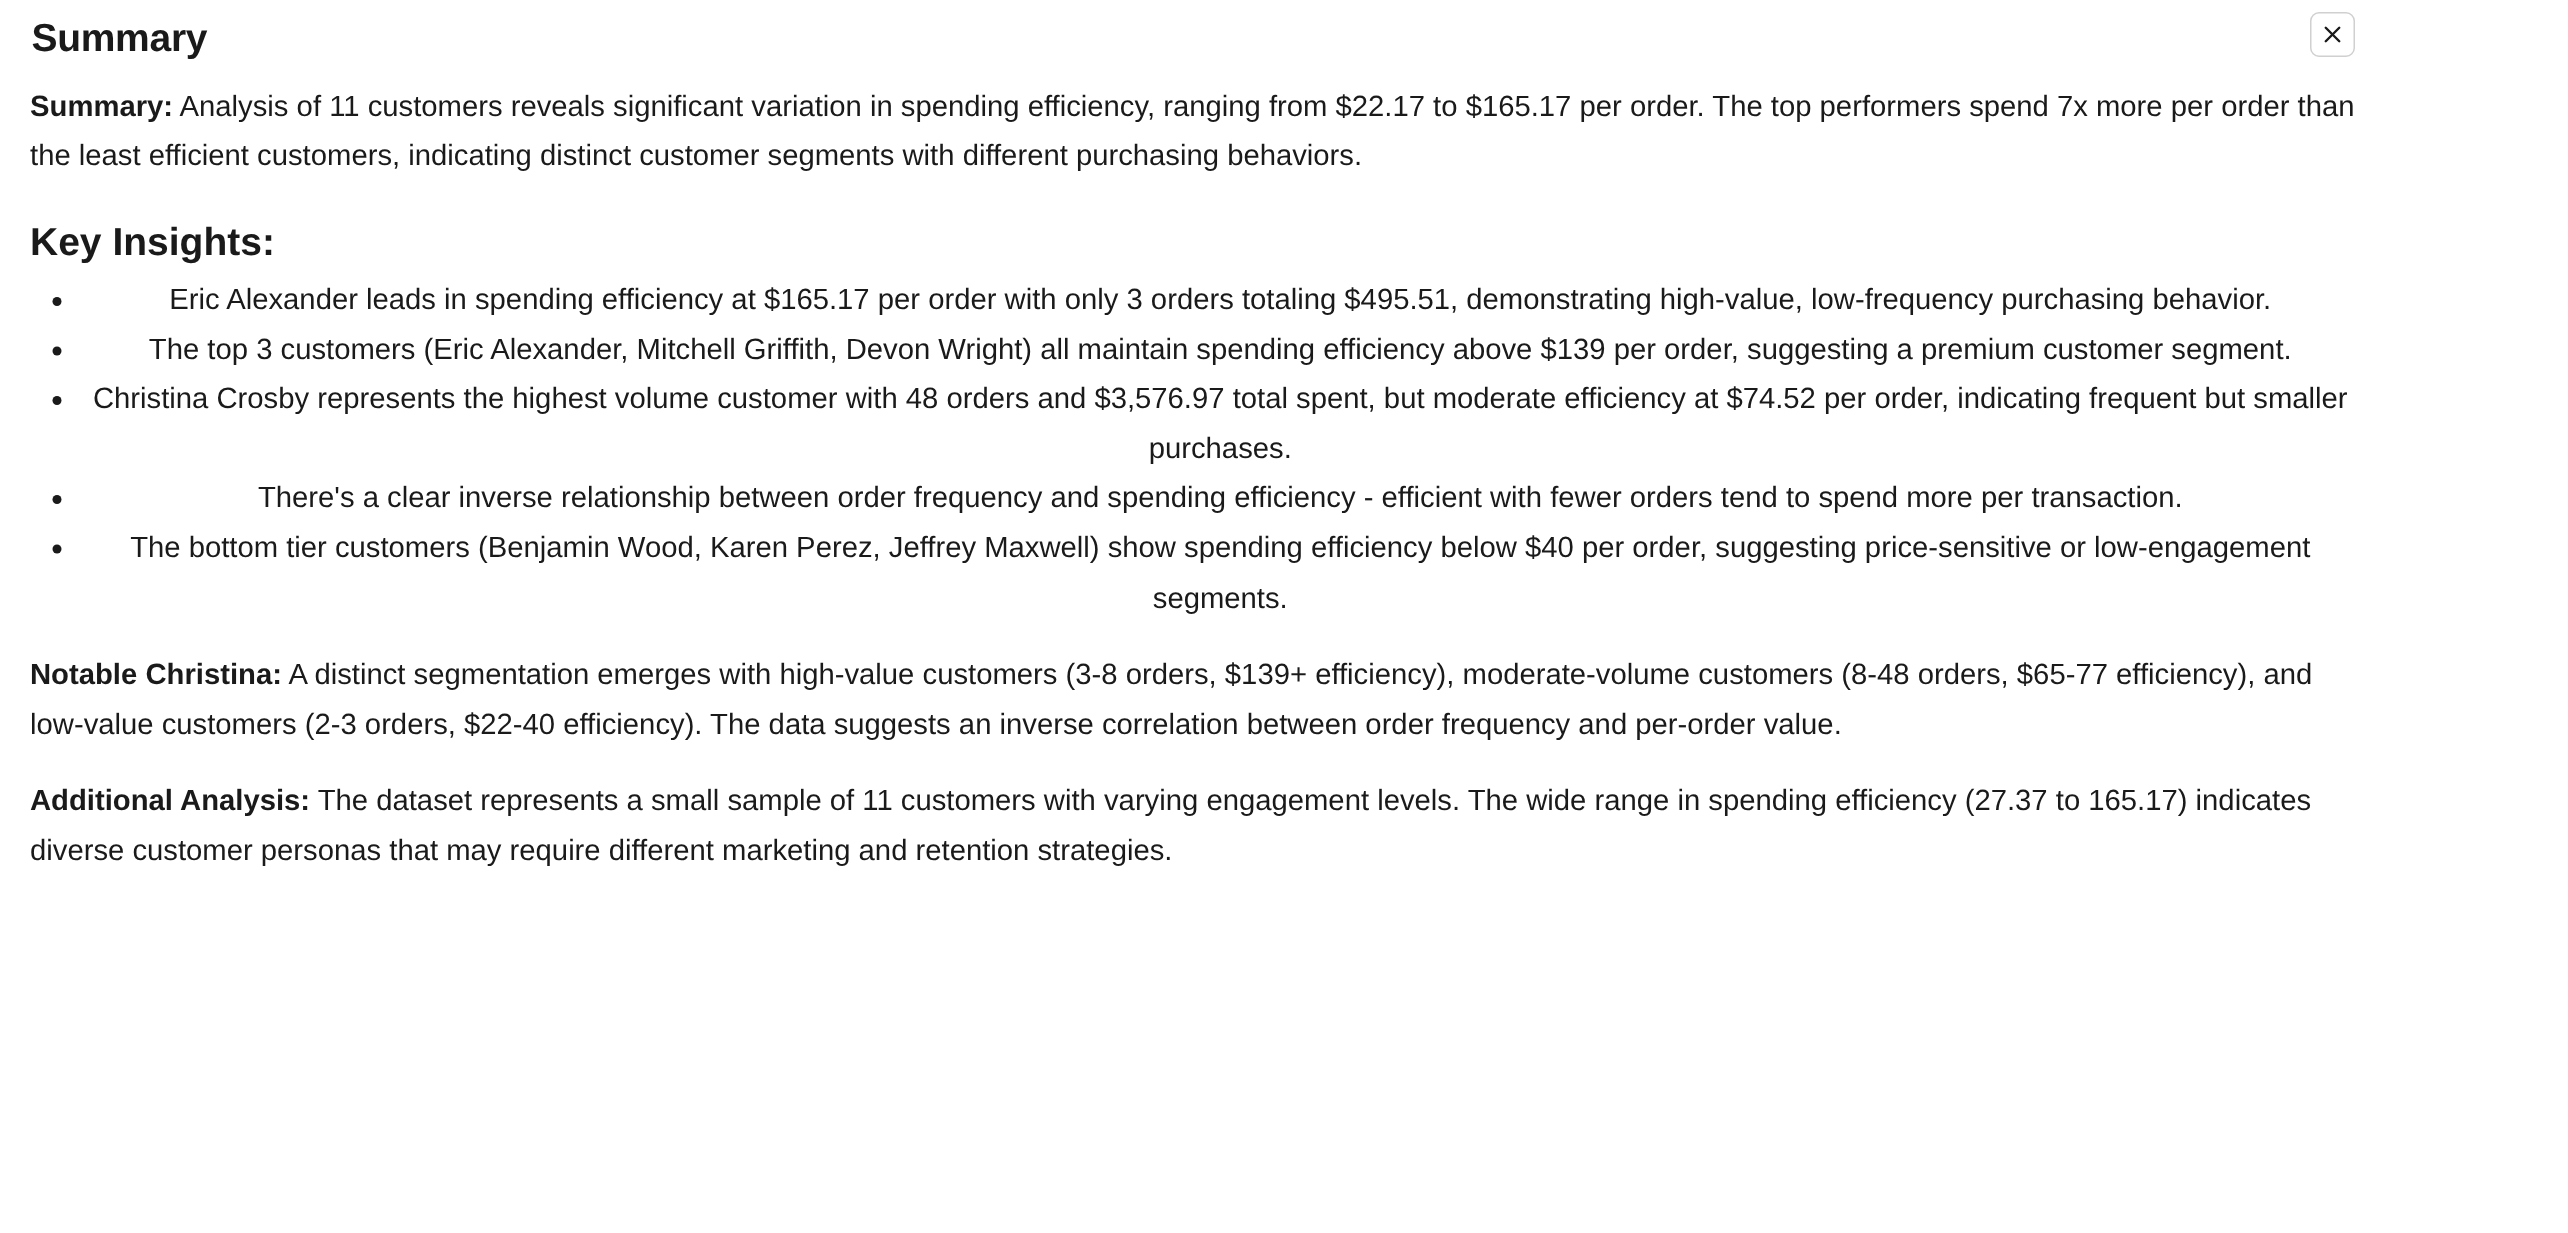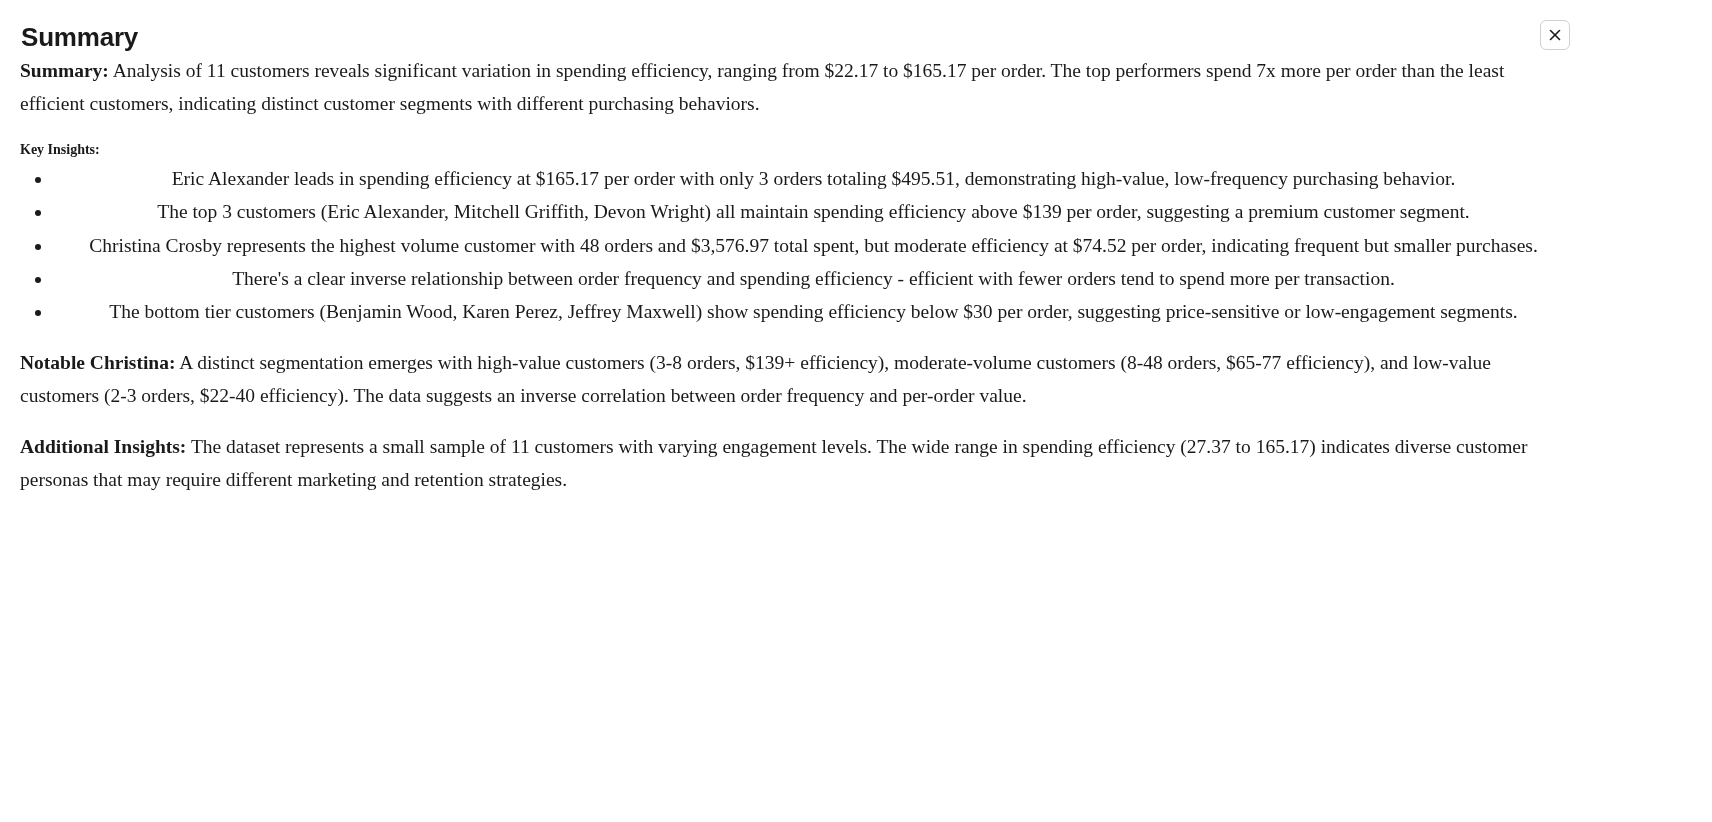--- a/index.html
+++ b/index.html
@@ -12,21 +12,21 @@
     height: 822px;
     font-family: "Liberation Sans", sans-serif;
     color: #1a1a1a;
     -webkit-font-smoothing: antialiased;
   }
   .panel {
     position: relative;
     box-sizing: border-box;
     width: 1592px;
     min-height: 822px;
-    padding: 22px 20px 20px 20px;
+    padding: 10px 20px 20px 20px;
   }
   .panel-header {
     display: flex;
     align-items: flex-start;
     justify-content: space-between;
   }
   .panel-title {
     font-size: 26px;
     font-weight: bold;
     letter-spacing: -0.2px;
@@ -45,33 +45,32 @@
     align-items: center;
     justify-content: center;
     cursor: pointer;
     flex: 0 0 auto;
     margin-right: 2px;
     margin-top: -2px;
   }
   .close-button svg { display: block; }
 
   .content {
-    margin-top: 1px;
+    margin-top: 14px;
     font-size: 19.5px;
     line-height: 1.7;
-    font-family: Liberation Serif, serif;
   }
   .para {
     margin: 0 0 0 0;
   }
   .lead {
     font-weight: bold;
   }
   .section-heading {
-    font-size: 14px;
+    font-size: 26px;
     font-weight: bold;
     margin: 18px 0 0 0;
     line-height: 1.7;
   }
   ul.insights {
     margin: 0;
     padding-left: 33px;
     list-style: disc;
   }
   ul.insights li {
@@ -105,25 +104,25 @@
 
     <p class="para"><span class="lead">Summary:</span><span> Analysis of 11 customers reveals significant variation in spending efficiency, ranging from $22.17 to $165.17 per order. The top performers spend 7x more per order than the least efficient customers, indicating distinct customer segments with different purchasing behaviors.</span></p>
 
     <p class="section-heading">Key Insights:</p>
 
     <ul class="insights">
       <li>Eric Alexander leads in spending efficiency at $165.17 per order with only 3 orders totaling $495.51, demonstrating high-value, low-frequency purchasing behavior.</li>
       <li>The top 3 customers (Eric Alexander, Mitchell Griffith, Devon Wright) all maintain spending efficiency above $139 per order, suggesting a premium customer segment.</li>
       <li>Christina Crosby represents the highest volume customer with 48 orders and $3,576.97 total spent, but moderate efficiency at $74.52 per order, indicating frequent but smaller purchases.</li>
       <li>There's a clear inverse relationship between order frequency and spending efficiency - efficient with fewer orders tend to spend more per transaction.</li>
-      <li>The bottom tier customers (Benjamin Wood, Karen Perez, Jeffrey Maxwell) show spending efficiency below $30 per order, suggesting price-sensitive or low-engagement segments.</li>
+      <li>The bottom tier customers (Benjamin Wood, Karen Perez, Jeffrey Maxwell) show spending efficiency below $40 per order, suggesting price-sensitive or low-engagement segments.</li>
     </ul>
 
     <div class="block-gap"></div>
 
     <p class="para"><span class="lead">Notable Christina:</span><span> A distinct segmentation emerges with high-value customers (3-8 orders, $139+ efficiency), moderate-volume customers (8-48 orders, $65-77 efficiency), and low-value customers (2-3 orders, $22-40 efficiency). The data suggests an inverse correlation between order frequency and per-order value.</span></p>
 
     <div class="block-gap"></div>
 
-    <p class="para"><span class="lead">Additional Insights:</span><span> The dataset represents a small sample of 11 customers with varying engagement levels. The wide range in spending efficiency (27.37 to 165.17) indicates diverse customer personas that may require different marketing and retention strategies.</span></p>
+    <p class="para"><span class="lead">Additional Analysis:</span><span> The dataset represents a small sample of 11 customers with varying engagement levels. The wide range in spending efficiency (27.37 to 165.17) indicates diverse customer personas that may require different marketing and retention strategies.</span></p>
 
   </div>
 </div>
 
 </body></html>

